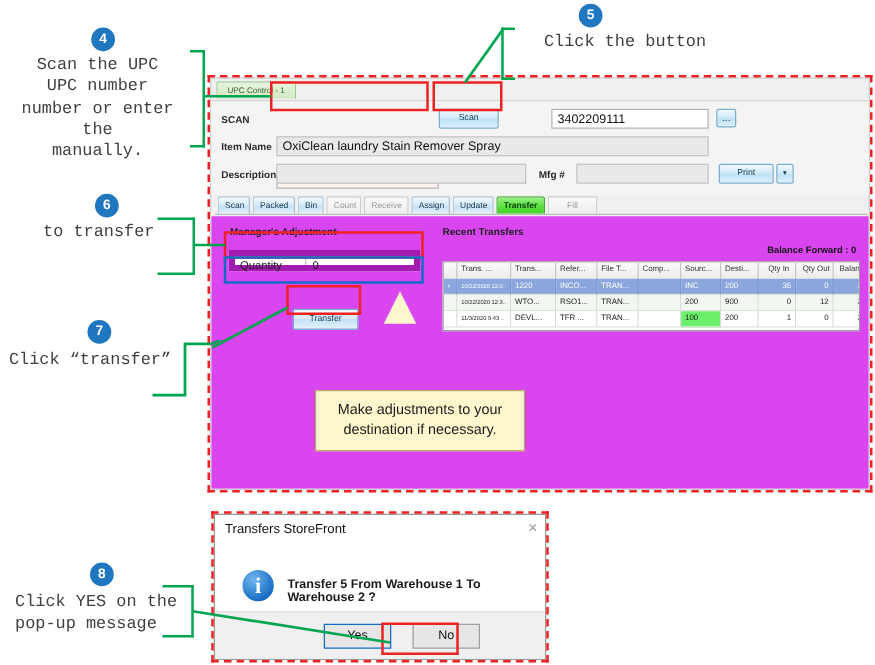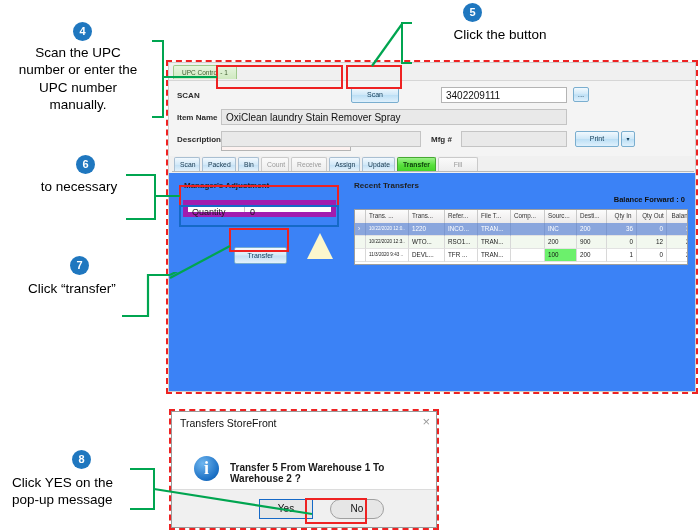--- a/index.html
+++ b/index.html
@@ -8,23 +8,23 @@
     width: 700px; height: 532px;
     background: #ffffff;
     font-family: "Liberation Sans", sans-serif;
     overflow: hidden;
   }
   #root { position: relative; width: 700px; height: 532px; }
 
   
   .annot {
     position: absolute;
-    font-family: Liberation Sans, sans-serif;
+    font-family: Liberation Mono, monospace;
     font-size: 13.5px;
-    color: #000000;
+    color: #404040;
     line-height: 1.28;
     text-align: center;
   }
   .step-badge {
     position: absolute;
     width: 19px; height: 19px;
     border-radius: 50%;
     background: #1f77bf;
     color: #fff;
     font-size: 11px;
@@ -156,21 +156,21 @@
   .tb.active {
     color: #0d3d0d;
     background: linear-gradient(#9cf08a, #56e13a 55%, #47d32c);
     border-color: #46a832;
     font-weight: bold;
   }
 
   
   .panel-body {
     position: absolute; left: 0; top: 110px; right: 0; bottom: 0;
-    background: #3b82f6;
+    background: #d946ef;
   }
   .section-title {
     position: absolute;
     font-size: 8px;
     font-weight: bold;
     color: #1f1f1f;
   }
   .adj-row {
     position: absolute;
     height: 17px;
@@ -416,66 +416,70 @@
               <div class="gc num" style="width: 30px; flex: 0 0 30px;">1</div>
               <div class="gc num" style="width: 30px; flex: 0 0 30px;">0</div>
               <div class="gc num" style="width: 30px; flex: 0 0 30px;">25</div>
             </div>
           </div>
       </div>
     </div>
   </div>
 
   <div class="callout-tail" style="left:307px; top:233px;"></div>
+  <div class="callout" style="left:252px; top:312px; width:168px;">
+    <div>Make adjustments to your</div>
+    <div>destination if necessary.</div>
+  </div>
 
   <div id="dialog">
     <div class="dlg-title">Transfers StoreFront</div>
     <div class="dlg-close">×</div>
     <div class="dlg-icon">i</div>
     <div class="dlg-msg">Transfer 5 From Warehouse 1 To Warehouse 2 ?</div>
     <div class="dlg-footer">
       <div class="dlg-btn primary" style="left:87px;">Yes</div>
-      <div class="dlg-btn" style="left:158px;border-radius:10px;">No</div>
+      <div class="dlg-btn" style="left:158px;">No</div>
     </div>
   </div>
 
   <div class="red-dash" style="left:166px; top:60px; width:532px; height:334px;"></div>
   <div class="red-dash" style="left:169px; top:409px; width:270px; height:121px;"></div>
 
   <div class="red-solid" style="left:216px; top:65px; width:127px; height:24px;"></div>
   <div class="red-solid" style="left:346px; top:65px; width:56px; height:24px;"></div>
   <div class="red-solid" style="left:179px; top:185px; width:160px; height:22px;"></div>
   <div class="blue-solid" style="left:179px; top:205px; width:160px; height:22px;"></div>
   <div class="red-solid" style="left:229px; top:228px; width:60px; height:24px;"></div>
   <div class="red-solid" style="left:305px; top:498px; width:62px; height:26px;"></div>
 
   <div class="step-badge" style="left:73px; top:22px;">4</div>
   <div class="annot" style="left:2px; top:44px; width:152px;">
     <div>Scan the UPC</div>
+    <div>UPC number</div>
     <div>number or enter the</div>
-    <div>UPC number</div>
     <div>manually.</div>
   </div>
 
   <div class="bracket" style="left:152px; top:40px; width:12px; height:78px; border-left:none;"></div>
   <div class="gline" style="left:163px; top:76px; width:54px; height:2.2px;"></div>
 
   <div class="step-badge" style="left:463px; top:3px;">5</div>
   <div class="annot" style="left:405px; top:26px; width:190px; text-align:center;">
     <div>Click the button</div>
   </div>
   <div class="bracket" style="left:401px; top:22px; width:11px; height:42px; border-right:none;"></div>
 
   <svg style="position:absolute; left:330px; top:22px; width:90px; height:48px;">
     <line x1="72" y1="2" x2="42" y2="44" stroke="#00a550" stroke-width="2.2"></line>
   </svg>
 
   <div class="step-badge" style="left:76px; top:155px;">6</div>
   <div class="annot" style="left:4px; top:178px; width:150px;">
-    <div>to necessary</div>
+    <div>to transfer</div>
   </div>
   <div class="bracket" style="left:126px; top:174px; width:30px; height:46px; border-left:none;"></div>
   <div class="gline" style="left:155px; top:195px; width:25px; height:2.2px;"></div>
 
   <div class="step-badge" style="left:70px; top:256px;">7</div>
   <div class="annot" style="left:2px; top:280px; width:140px;">
     <div>Click “transfer”</div>
   </div>
   <svg style="position:absolute; left:118px; top:272px; width:115px; height:50px;">
     <polyline points="4,44 30,44 30,3 52,3" fill="none" stroke="#00a550" stroke-width="2.2"></polyline>

